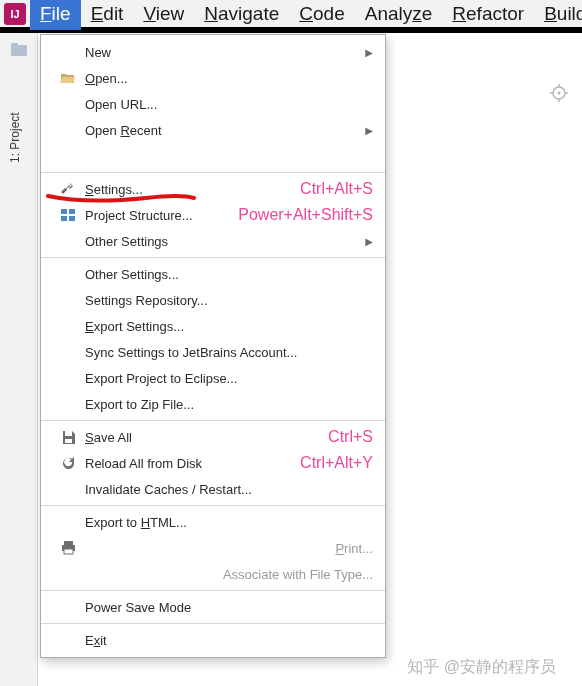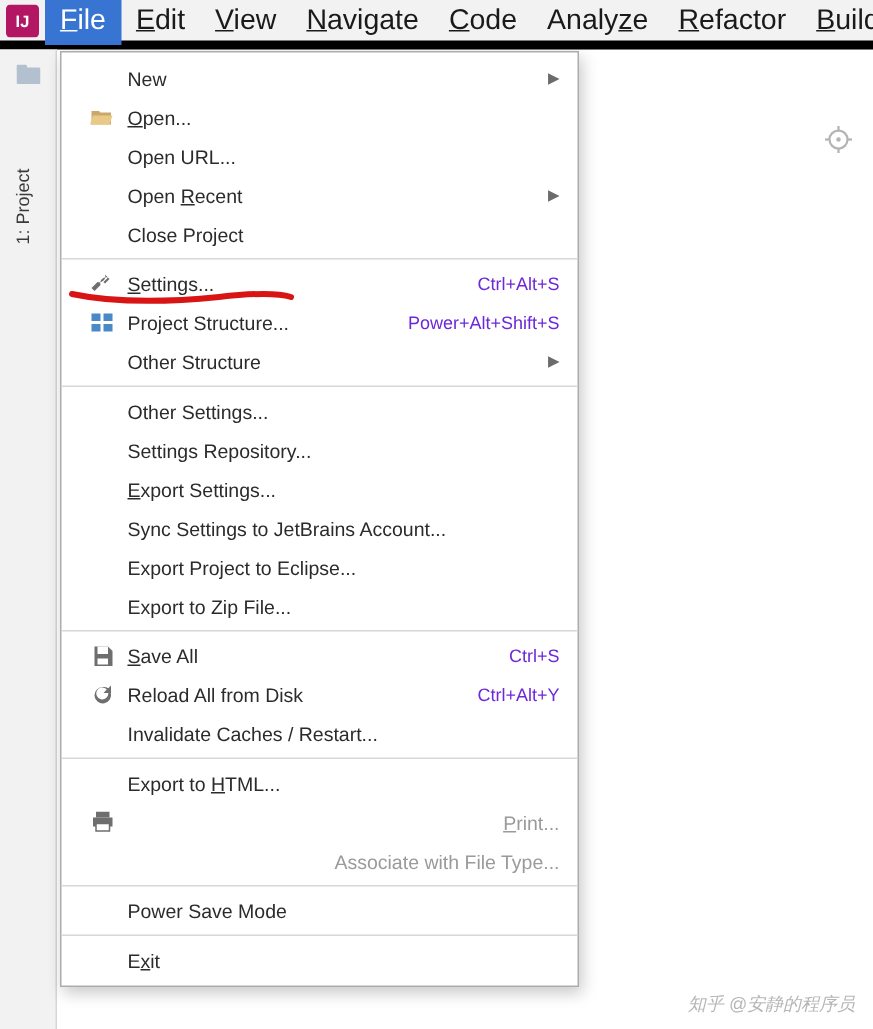--- a/index.html
+++ b/index.html
@@ -10,26 +10,26 @@
     .menu-btn.active { background: #3874d1; color: #fff; }
     .mnemonic { text-decoration: underline; }
     .left-gutter { position: absolute; left: 0; top: 33px; width: 38px; bottom: 0; background: #f2f2f2; border-right: 1px solid #d6d6d6; }
     .proj-tab { position: absolute; left: 6px; top: 60px; transform: rotate(-90deg); transform-origin: left top; font-size: 12px; color: #3a3a3a; white-space: nowrap; padding: 2px 6px; cursor: pointer; }
     .gutter-icon { width: 24px; height: 22px; margin: 6px auto; display: flex; align-items: center; justify-content: center; opacity: .6; }
     .dropdown { position: absolute; left: 40px; top: 34px; width: 346px; background: #fff; border: 1px solid #acacac; box-shadow: 2px 4px 10px rgba(0,0,0,.22); padding: 4px 0; z-index: 10; }
     .item { display: flex; align-items: center; height: 26px; padding: 0 12px 0 16px; cursor: pointer; color: #2b2b2b; }
     .item.disabled { color: #9a9a9a; cursor: default; text-align: right; }
     .ic { width: 22px; height: 18px; display: flex; align-items: center; justify-content: center; margin-right: 6px; flex-shrink: 0; }
     .lbl { flex: 1; white-space: nowrap; }
-    .shortcut { font-size: 12px; color: #6d28d9; margin-left: 10px; }
+    .shortcut { font-size: 16px; color: #ec4899; margin-left: 10px; }
     .chev { color: #6b6b6b; font-size: 10px; margin-left: 8px; }
     .sep { height: 1px; background: #d7d7d7; margin: 3px 0; }
     .annot { position: absolute; left: 46px; top: 192px; width: 150px; height: 12px; z-index: 12; pointer-events: none; }
     .annot svg { width: 100%; height: 100%; }
-    .watermark { position: absolute; bottom: 8px; right: 12px; font-size: 12px; color: rgba(120,120,120,.55); font-style: italic; }
+    .watermark { position: absolute; bottom: 8px; right: 26px; font-size: 16px; color: rgba(120,120,120,.55); }
     .target-btn { position: absolute; right: 14px; top: 84px; opacity: .5; }
   </style>
 </head>
 <body>
 
 <div class="menubar">
   <div class="app-icon">
     <svg width="22" height="22" viewBox="0 0 22 22">
         <rect width="22" height="22" rx="3" fill="#b31763"></rect>
         <text x="11" y="15" text-anchor="middle" font-size="11" fill="#fff" font-weight="bold">IJ</text>
@@ -89,21 +89,20 @@
       <span class="ic"></span>
       <span class="lbl">Open URL...</span>
     </div>
     <div class="item">
       <span class="ic"></span>
       <span class="lbl">Open <span class="mnemonic">R</span>ecent</span>
       <span class="chev">▶</span>
     </div>
     <div class="item">
       <span class="ic"></span>
-      <span class="lbl">Close Project</span>
     </div>
     <div class="sep"></div>
     <div class="item">
       <span class="ic">
         <svg width="16" height="16" viewBox="0 0 16 16">
           <path d="M10 2a4 4 0 0 1-5 5L1 11l2 2 4-4a4 4 0 0 1 5-5l-3 3 1 1 3-3z" fill="#6e6e6e"></path>
         </svg>
       </span>
       <span class="lbl"><span class="mnemonic">S</span>ettings...</span>
       <span class="shortcut">Ctrl+Alt+S</span>
@@ -115,21 +114,21 @@
           <rect x="9" y="1" width="6" height="5" fill="#4a88c7"></rect>
           <rect x="1" y="8" width="6" height="5" fill="#4a88c7"></rect>
           <rect x="9" y="8" width="6" height="5" fill="#4a88c7"></rect>
         </svg>
       </span>
       <span class="lbl">Project Structure...</span>
       <span class="shortcut">Power+Alt+Shift+S</span>
     </div>
     <div class="item">
       <span class="ic"></span>
-      <span class="lbl">Other Structure</span>
+      <span class="lbl">Other Settings</span>
       <span class="chev">▶</span>
     </div>
     <div class="sep"></div>
     <div class="item">
       <span class="ic"></span>
       <span class="lbl">Other Settings...</span>
     </div>
     <div class="item">
       <span class="ic"></span>
       <span class="lbl">Settings Repository...</span>

